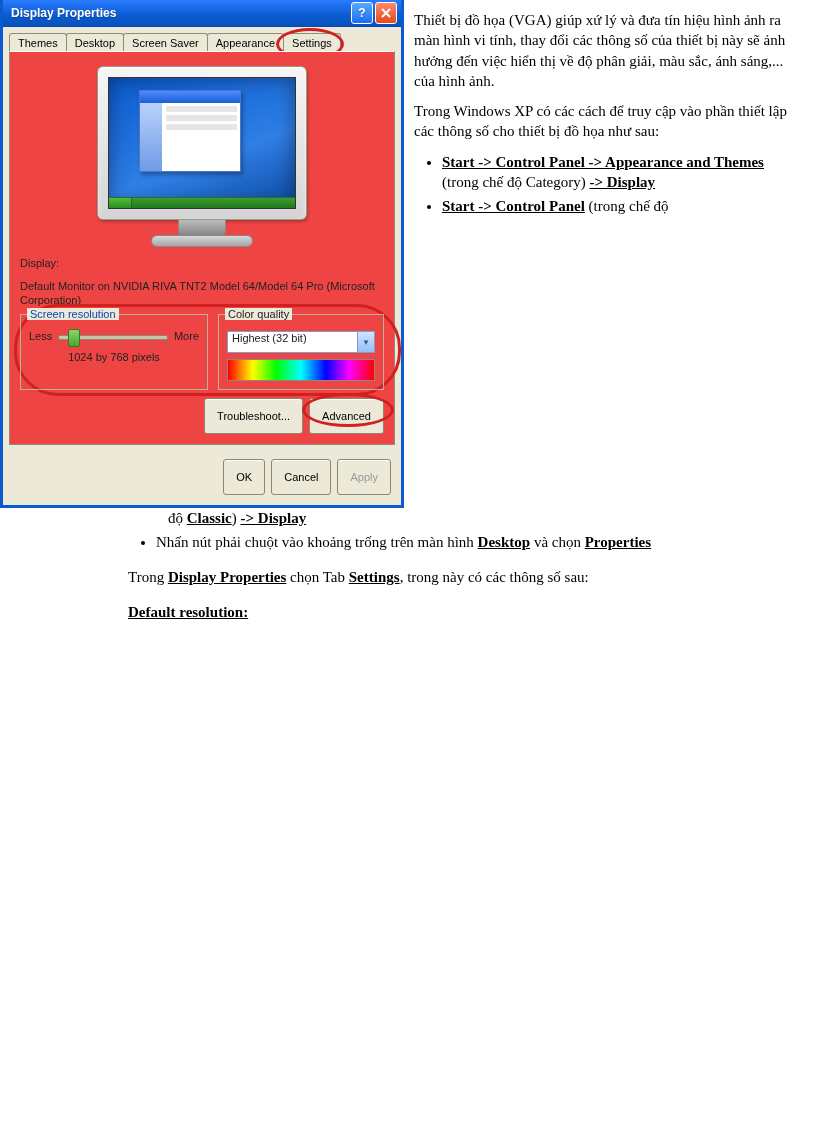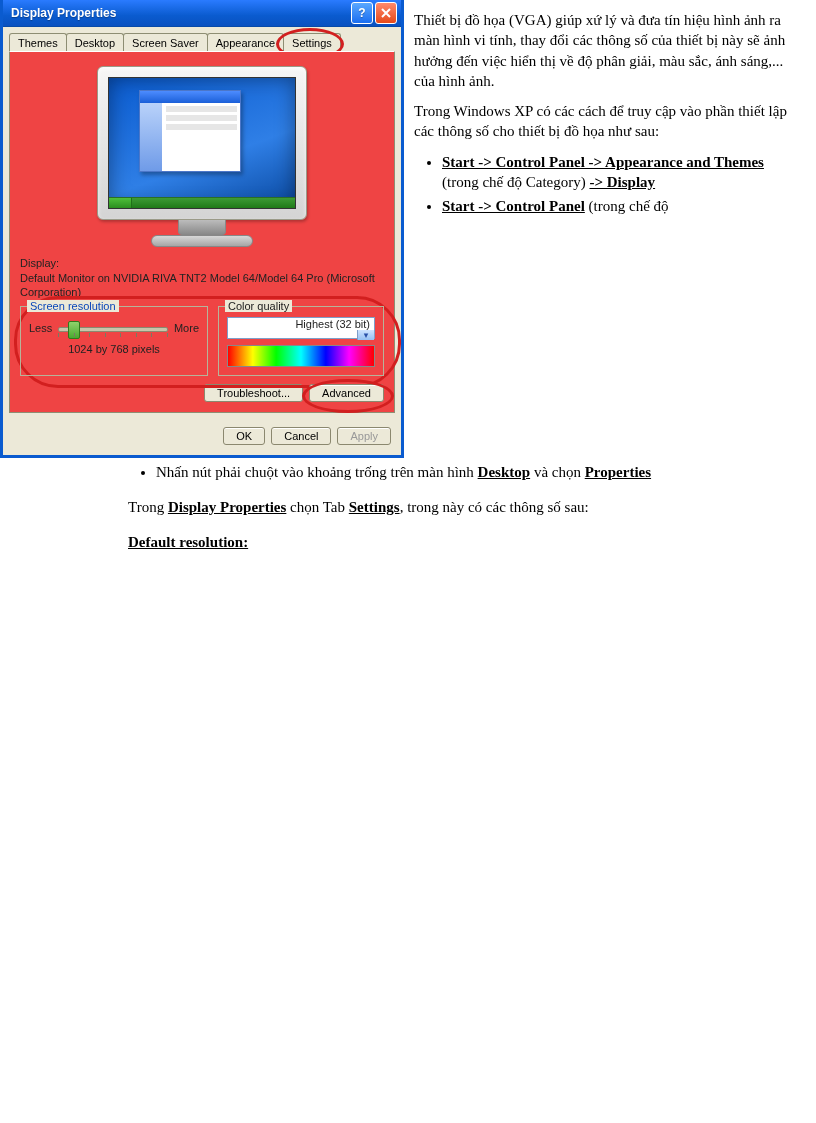--- a/index.html
+++ b/index.html
@@ -23,42 +23,42 @@
   .mon-screen { height:130px; background:linear-gradient(160deg,#0a5bcf 0%,#2f7fe6 60%,#0a49a0 100%); border:1px solid #333; position:relative; box-shadow:inset 0 0 20px rgba(0,0,0,.4); }
   .taskbar { position:absolute; left:0; right:0; bottom:0; height:10px; background:linear-gradient(180deg,#3d9b35,#1f7a18); border-top:1px solid #2a6f25; }
   .startbtn { position:absolute; left:0; bottom:0; width:22px; height:10px; background:linear-gradient(180deg,#4fbf3a,#2b8e20); border-right:1px solid #1f7018; }
   .mini-win { position:absolute; left:30px; top:12px; width:100px; height:80px; background:#fff; border:1px solid #4c77c9; box-shadow:2px 3px 4px rgba(0,0,0,.3); }
   .mini-win .mhdr { height:12px; background:linear-gradient(180deg,#4d8cff,#1a5fd8); }
   .mini-side { position:absolute; left:0; top:12px; bottom:0; width:22px; background:linear-gradient(180deg,#b9d2fa,#6f9be8); }
   .mini-item { height:6px; margin:3px 3px 0 26px; background:#e6e6e6; }
   .mon-stand { width:46px; height:14px; margin:0 auto; background:linear-gradient(180deg,#bcbcbc,#8a8a8a); border-radius:0 0 4px 4px; border:1px solid #888; border-top:none; }
   .mon-base { width:100px; height:10px; margin:0 auto; background:linear-gradient(180deg,#d8d8d8,#a6a6a6); border-radius:6px; border:1px solid #888; }
   .disp-label { margin-top:2px; }
-  .disp-value { margin-top:2px; line-height:1.3; }
+  .disp-value { margin-top:10px; line-height:1.3; }
   .settings-row { display:flex; gap:10px; margin-top:6px; position:relative; }
   .circle.big { position:absolute; width:381px; height:86px; left:-6px; top:-10px; border-radius:44px/44px; border:3px solid #d21f1f; pointer-events:none; }
   .group { border:1px solid #b7b49a; padding:6px 8px 8px; position:relative; }
   .group-title { position:absolute; top:-7px; left:6px; background:#ece9d8; padding:0 3px; }
   .group-title.blue { color:#0a46b9; }
   .sr-group { width:170px; }
   .cq-group { flex:1; }
   .slider-wrap { display:flex; align-items:center; margin-top:6px; }
   .slider-end { font-size:11px; }
   .slider-track { flex:1; height:18px; margin:0 6px; position:relative; }
   .slider-track:before { content:""; position:absolute; left:0; right:0; top:8px; height:3px; background:#c8c5aa; border:1px solid #8b886f; border-radius:2px; }
   .ticks { position:absolute; left:0; right:0; bottom:0; height:4px; display:flex; justify-content:space-between; }
   .tick { width:1px; height:4px; background:#7a7a60; }
   .thumb { position:absolute; left:10px; top:2px; width:10px; height:16px; background:linear-gradient(180deg,#8fd26c,#49aa2e); border:1px solid #2f7a1a; border-radius:2px; }
   .sr-value { text-align:center; margin-top:6px; }
-  .combo { display:flex; align-items:flex-end; border:1px solid #7e9ec9; background:#fff; height:20px; margin-top:4px;flex-direction:column; }
+  .combo { display:flex; align-items:flex-start; border:1px solid #7e9ec9; background:#fff; height:20px; margin-top:10px; }
   .combo span { flex:1; padding:0 4px; font-size:11px; }
   .combo .dd { width:16px; height:100%; background:linear-gradient(180deg,#cfe4ff,#95c0f3); border-left:1px solid #7e9ec9; display:flex; align-items:center; justify-content:center; color:#2850a8; font-size:9px; }
   .spectrum { height:20px; margin-top:6px; border:1px solid #888; background:linear-gradient(90deg,#ff0000 0%,#ffff00 17%,#00ff00 33%,#00ffff 50%,#0000ff 67%,#ff00ff 83%,#ff0000 100%); }
   .btnrow { display:flex; justify-content:flex-end; gap:6px; margin-top:8px; }
-  .xp-btn { background:#ece9d8; border:1px solid #8b886f; border-radius:3px; padding:2px 12px; font-family:Tahoma,Arial,sans-serif; font-size:11px; box-shadow:inset 0 1px 0 #fff; }
+  .xp-btn { background:#ece9d8; border:1px solid #8b886f; border-radius:3px; padding:11px 12px; font-family:Tahoma,Arial,sans-serif; font-size:11px; box-shadow:inset 0 1px 0 #fff; }
   .xp-btn.disabled { color:#999; }
   .adv-wrap { position:relative; }
   .circle.adv { width:86px; height:28px; left:-7px; top:-5px; }
   .mainbtns { display:flex; justify-content:flex-end; gap:6px; padding:8px 10px 10px 0; background:#ece9d8; }
   .righttext { padding:10px 20px 0 10px; font-family:"Times New Roman",serif; font-size:15px; line-height:1.35; flex:1; }
   .righttext p { margin:0 0 10px; }
   .below { padding:0 20px 0 128px; font-family:"Times New Roman",serif; font-size:15px; line-height:1.35; }
   ul { margin:4px 0 8px; padding-left:28px; }
   li { margin-bottom:4px; }
   b { font-weight:bold;text-decoration:underline; }
@@ -166,19 +166,20 @@
       <p class="para-intro">Thiết bị đồ họa (VGA) giúp xứ lý và đưa tín hiệu hình ảnh ra màn hình vi tính, thay đổi các thông số của thiết bị này sẽ ảnh hưởng đến việc hiển thị về độ phân giải, màu sắc, ánh sáng,... của hình ảnh.</p>
       <p class="intro2">Trong Windows XP có các cách để truy cập vào phần thiết lập các thông số cho thiết bị đồ họa như sau:</p>
       <ul>
         <li><b>Start -&gt; Control Panel -&gt; Appearance and Themes</b><span> (trong chế độ Category) </span><b>-&gt; Display</b></li>
         <li><b>Start -&gt; Control Panel</b><span> (trong chế độ </span></li>
       </ul>
     </div>
   </div>
 
   <div class="below">
+    <div style="margin-left:40px;">độ <b>Classic</b><span>) </span><b>-&gt; Display</b></div>
     <ul>
       <li><span>Nhấn nút phải chuột vào khoảng trống trên màn hình </span><b>Desktop</b><span> và chọn </span><b>Properties</b></li>
     </ul>
     <p><span>Trong </span><b>Display Properties</b><span> chọn Tab </span><b>Settings</b><span>, trong này có các thông số sau:</span></p>
     <span class="section-h">Default resolution:</span>
   </div>
 </div>
 
 </body></html>

